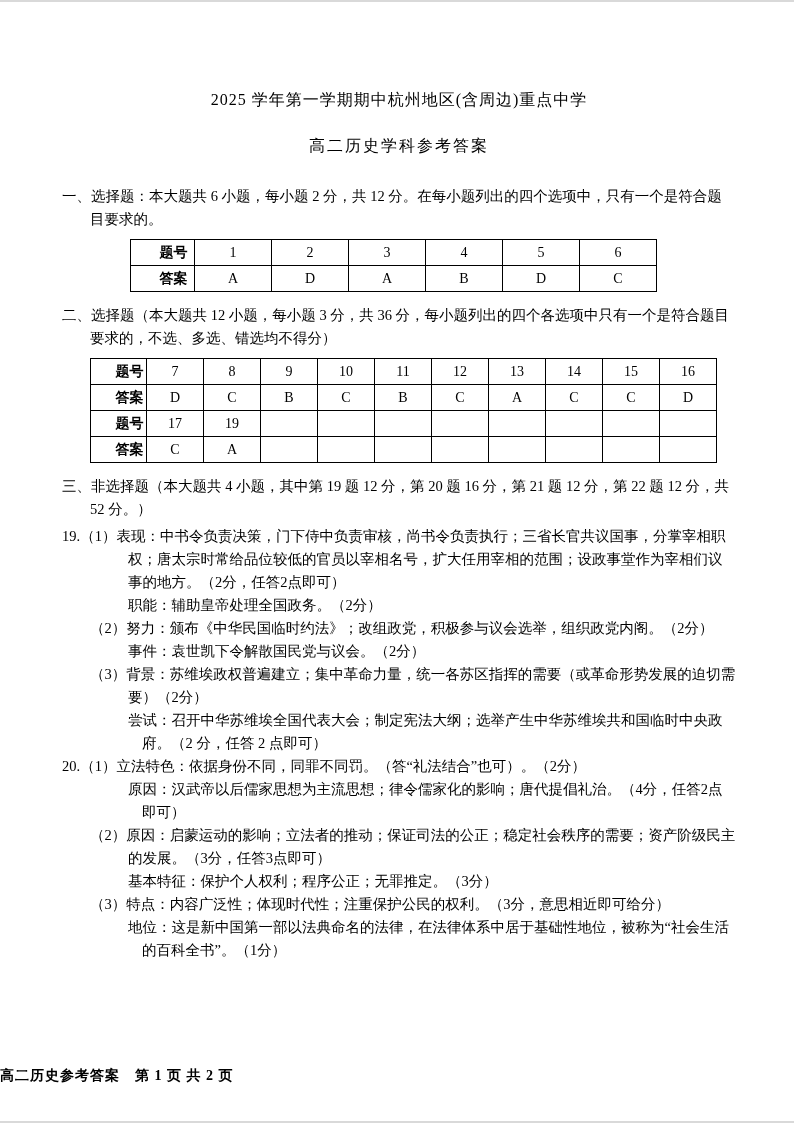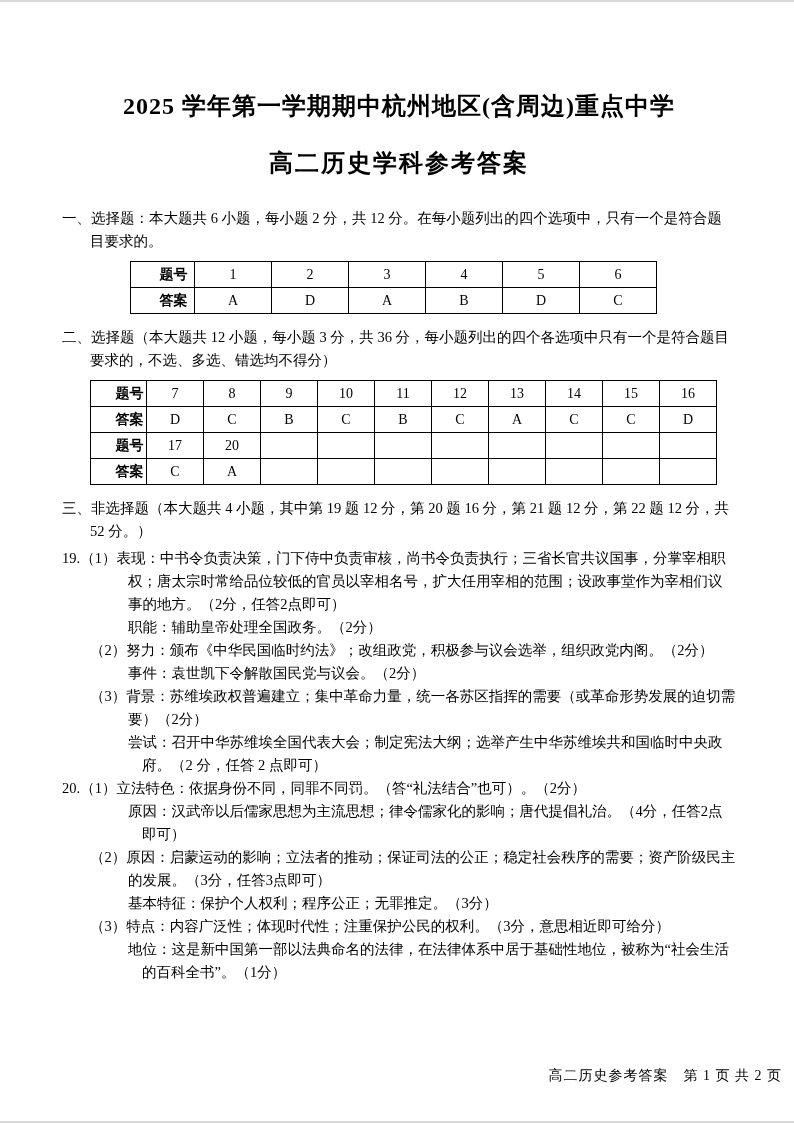--- a/index.html
+++ b/index.html
@@ -6,21 +6,21 @@
   html,body { background:#e8e8e8; }
   .page {
     width:794px; height:1123px; margin:0 auto; background:#ffffff;
     position:relative; color:#000;
     font-family:"Liberation Serif","DejaVu Serif",serif;
     border-top:2px solid #d9d9d9; border-bottom:2px solid #d9d9d9;
     overflow:hidden;
   }
   .content { padding:88px 58px 0 62px; }
 
-  .title { text-align:center; font-weight:bold; font-size:24px; }
+  .title { text-align:center; font-weight:normal; font-size:16px; }
   .title-1 { margin-bottom:25px; letter-spacing:1px; }
   .title-2 { margin-bottom:28px; letter-spacing:2px; }
 
   .sec-head { font-size:14.5px; line-height:23px; padding-left:28px; text-indent:-28px; margin-bottom:4px; }
   .sec-head b { font-weight:normal; }
 
   table { border-collapse:collapse; font-size:14px; text-align:center; table-layout:fixed; }
   td { border:1px solid #000; height:26px; padding:0 2px; overflow:hidden; }
   .rowlabel { font-weight:bold;padding-left:24px; }
   .t1 { margin:8px 0 12px 68px; }
@@ -31,21 +31,21 @@
   .t2 .rowlabel { width:56px; }
 
   .answers { margin-top:2px; }
   .ans { font-size:14.5px; line-height:23px; }
   .l0 { padding-left:66px; text-indent:-66px; }
   .l1 { padding-left:80px; text-indent:-14px; }
   .l2 { padding-left:66px; text-indent:-38px; }
 
   .footer {
     position:absolute; bottom:36px; left:0; right:12px;
-    text-align:right; font-size:14px; letter-spacing:1px;
+    text-align:left; font-size:14px; letter-spacing:1px;font-weight:bold;
   }
 </style>
 </head>
 <body>
 
 <div class="page">
   <div class="content">
 
     <div class="title title-1">2025 学年第一学期期中杭州地区(含周边)重点中学</div>
     <div class="title title-2">高二历史学科参考答案</div>
@@ -101,21 +101,21 @@
             <td>B</td>
             <td>C</td>
             <td>A</td>
             <td>C</td>
             <td>C</td>
             <td>D</td>
           </tr>
           <tr>
             <td class="rowlabel">题号</td>
             <td>17</td>
-            <td>20</td>
+            <td>19</td>
             <td></td>
             <td></td>
             <td></td>
             <td></td>
             <td></td>
             <td></td>
             <td></td>
             <td></td>
           </tr>
           <tr>

